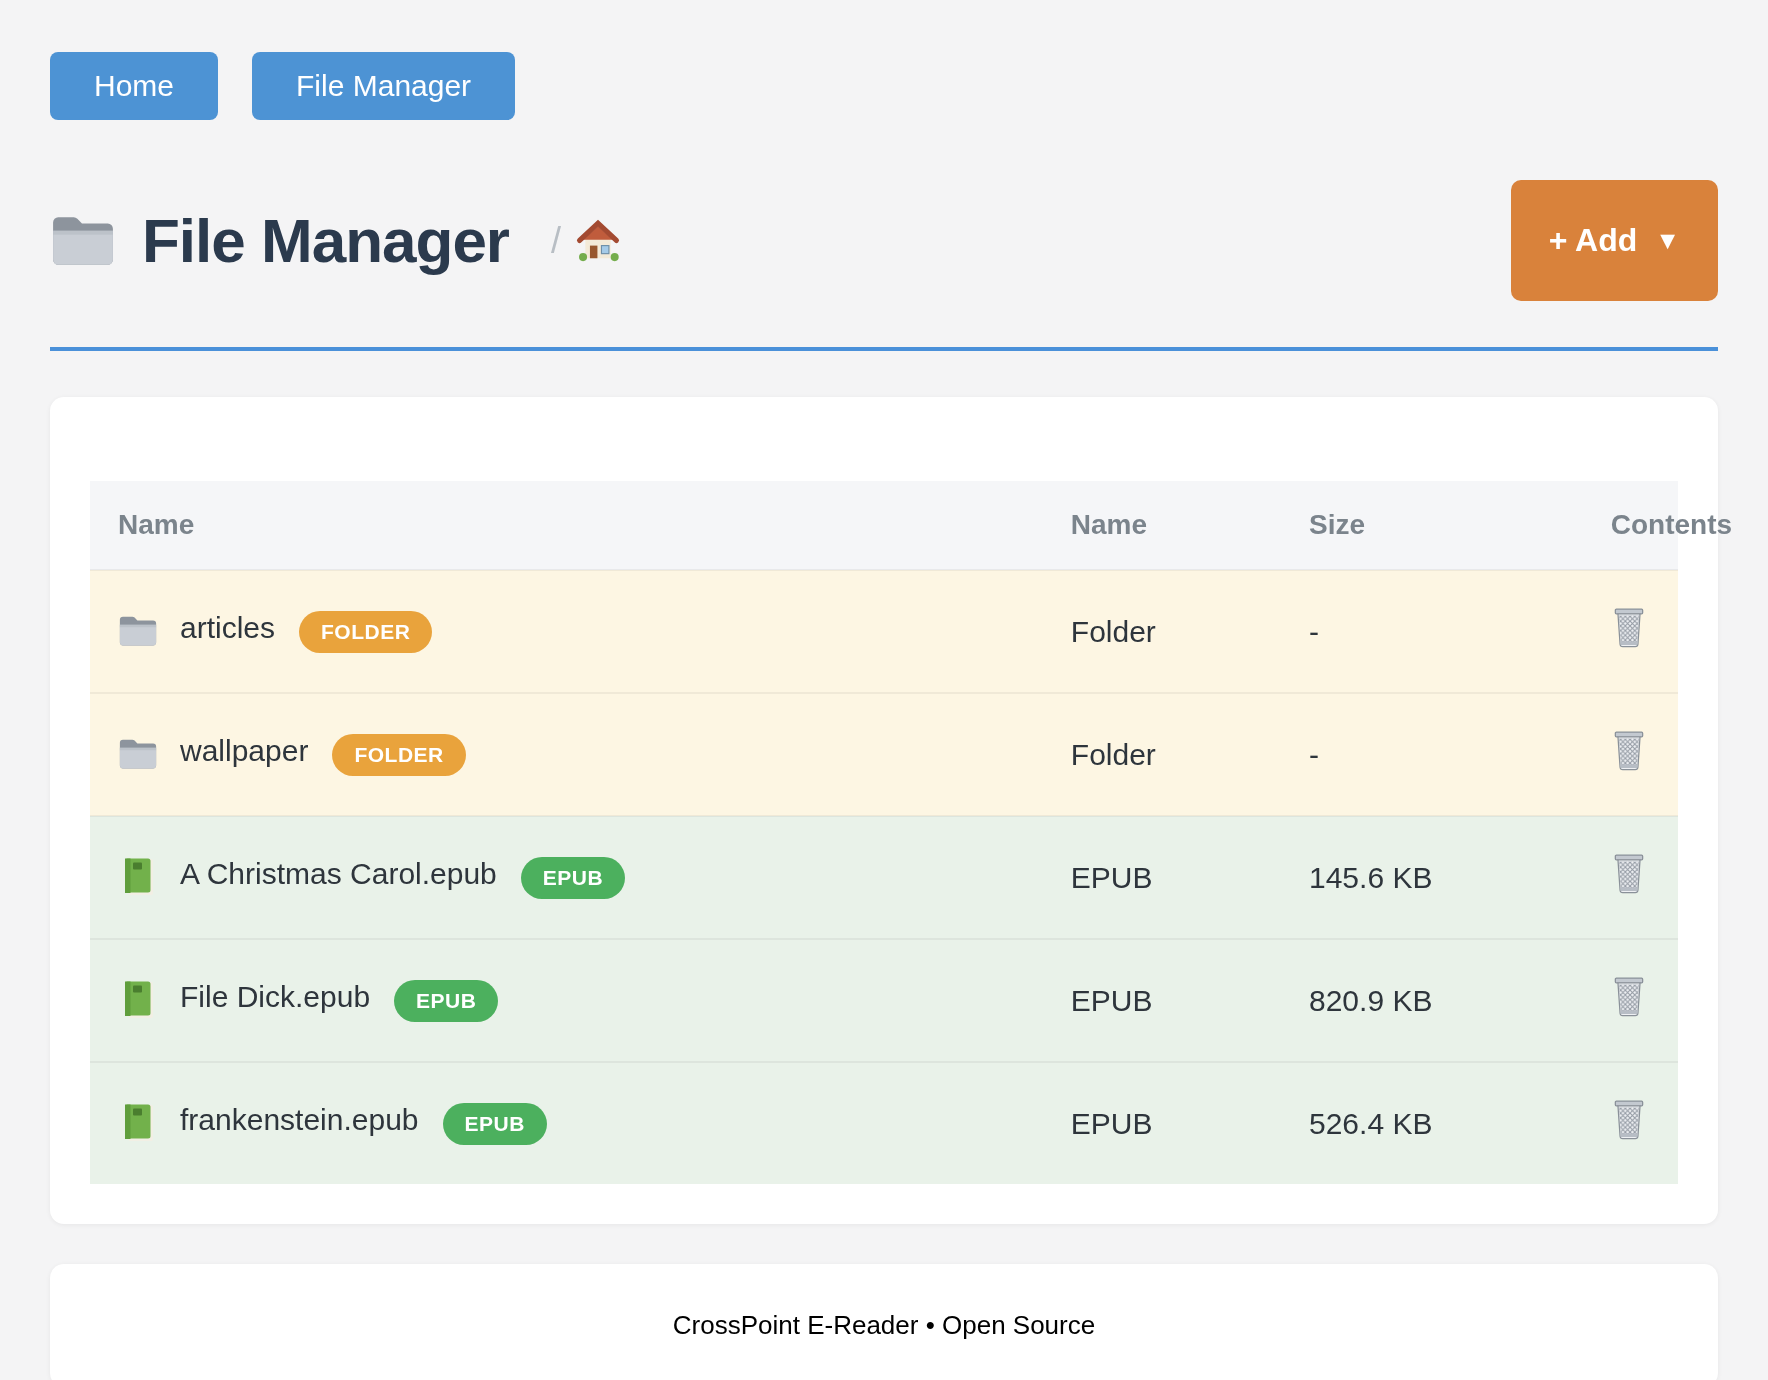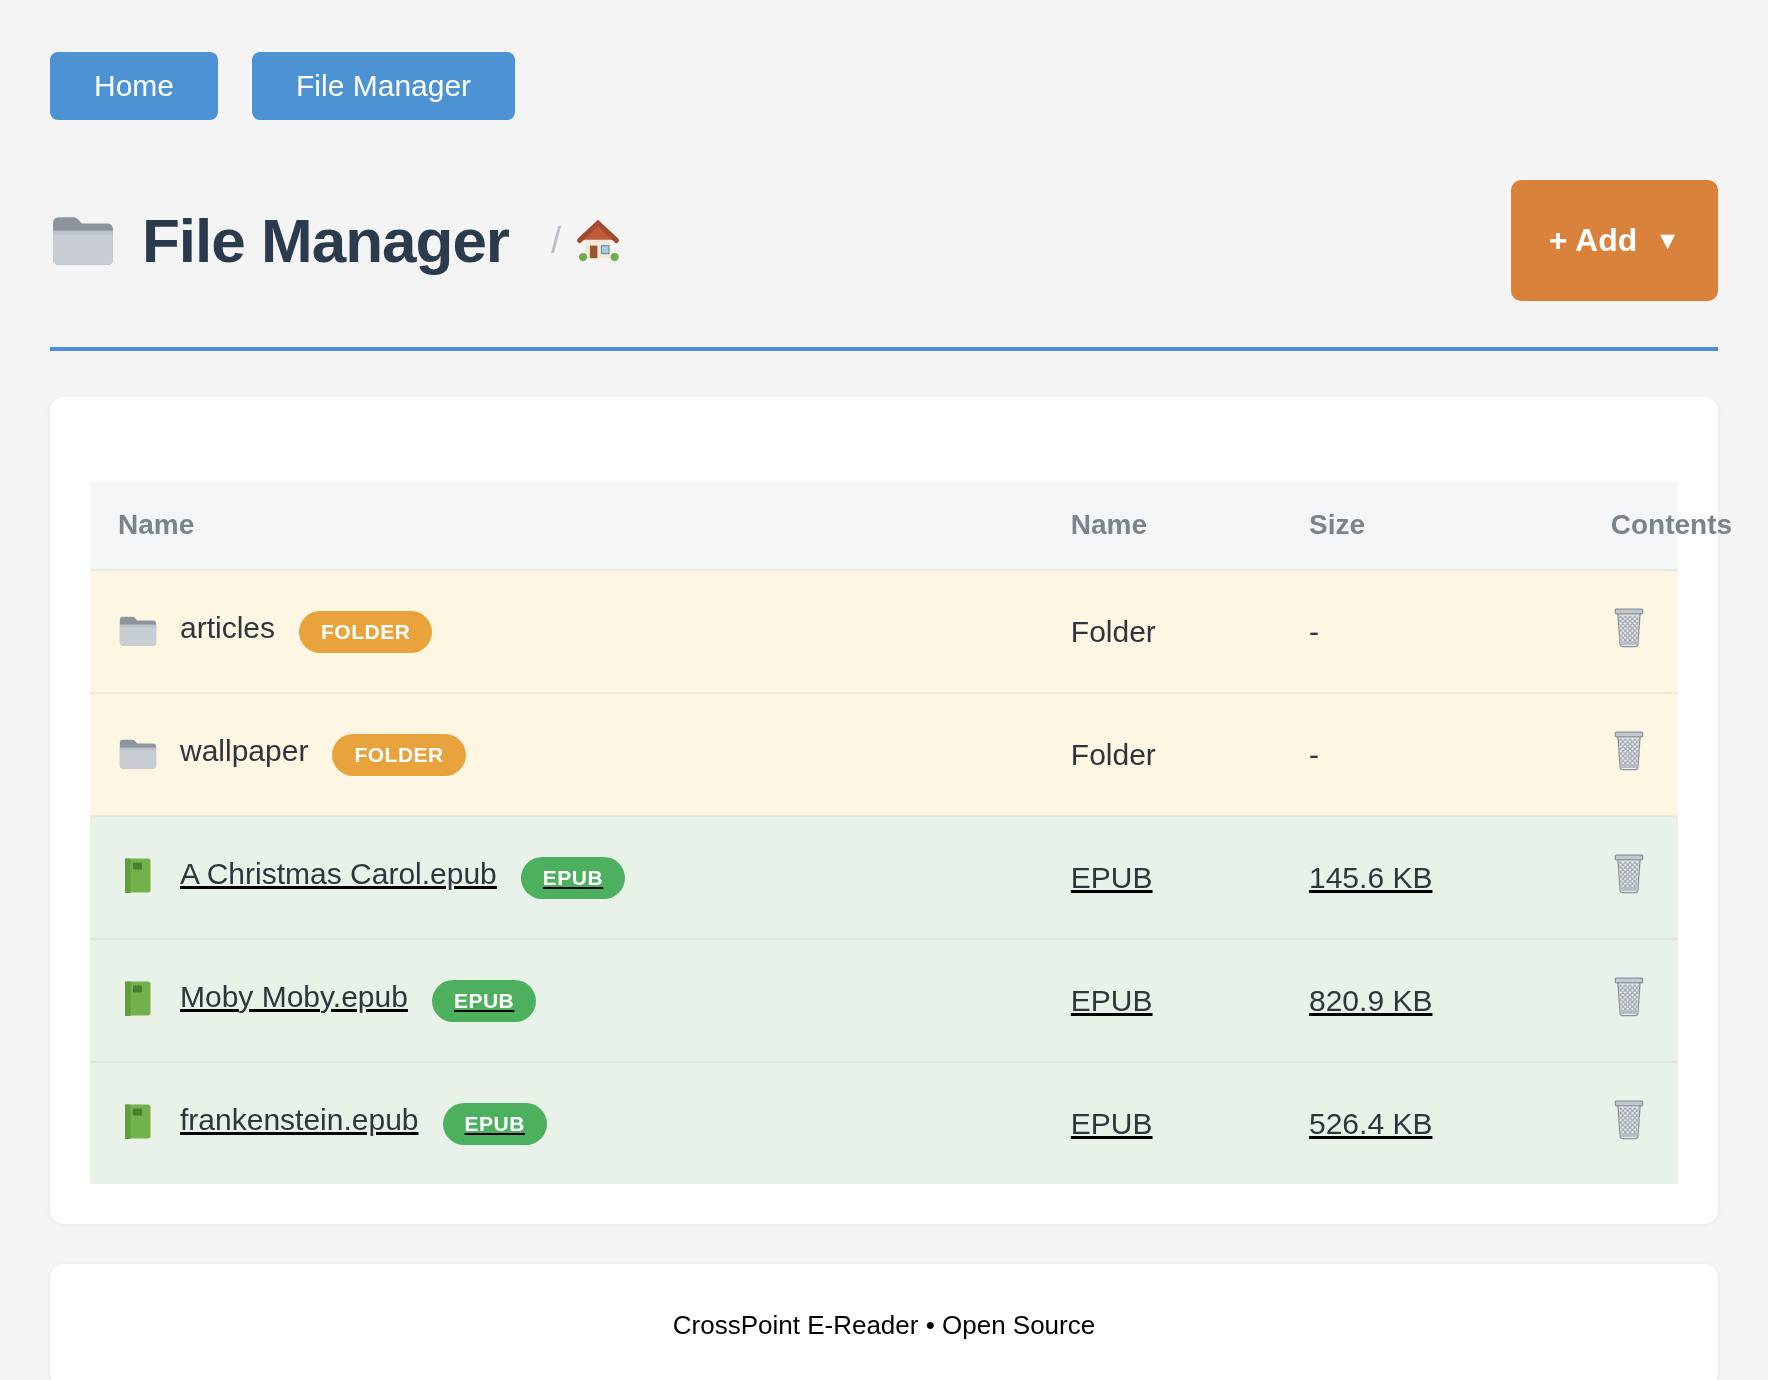--- a/index.html
+++ b/index.html
@@ -66,21 +66,21 @@
   col.c-act{width:6%;}
   thead th{
     background:#f5f6f8;color:#7b848c;font-size:28px;font-weight:bold;
     text-align:left;padding:28px;
   }
   tbody td{
     font-size:30px;color:var(--cell-text);
     padding:36px 28px;border-top:2px solid rgba(0,0,0,.05);
   }
   tr.row-folder{background:var(--folder-row-bg);}
-  tr.row-epub{background:var(--epub-row-bg);text-decoration:underline;}
+  tr.row-epub{background:var(--epub-row-bg);}
 
   .name-cell{display:flex;}
   .file-icon{width:40px;height:40px;display:inline-flex;flex:none;}
   .file-icon svg{width:100%;height:100%;}
   .file-name{margin-left:22px;white-space:nowrap;}
   .badge{
     margin-left:24px;font-size:21px;font-weight:bold;color:#fff;
     padding:9px 22px;border-radius:999px;letter-spacing:.5px;white-space:nowrap;
   }
   .badge-folder{background:var(--folder-badge);}
@@ -271,21 +271,21 @@
       <div class="name-cell">
 
         <span class="file-icon">
           <svg viewBox="0 0 34 40" xmlns="http://www.w3.org/2000/svg">
             <path d="M8 2 h22 a2 2 0 0 1 2 2 v32 a2 2 0 0 1 -2 2 H8 Z" fill="#f2efe4"></path>
             <path d="M4 4 a2.5 2.5 0 0 1 2.5 -2.5 H27 a2.5 2.5 0 0 1 2.5 2.5 v29 a2.5 2.5 0 0 1 -2.5 2.5 H6.5 A2.5 2.5 0 0 1 4 33 Z" fill="#72b14b"></path>
             <rect x="4" y="1.5" width="5.5" height="34.5" fill="#5f9e3c"></rect>
             <rect x="12" y="5.5" width="9" height="7" rx="1" fill="#4a7e2f"></rect>
           </svg>
         </span>
-        <span class="file-name">Moby Moby.epub</span>
+        <span class="file-name">File Dick.epub</span>
         <span class="badge badge-epub">EPUB</span>
       </div>
     </td>
     <td>EPUB</td>
     <td>820.9 KB</td>
     <td>
       <button class="delete-btn">
         <span class="trash-wrap">
           <svg viewBox="0 0 34 40" xmlns="http://www.w3.org/2000/svg">
             <defs>

